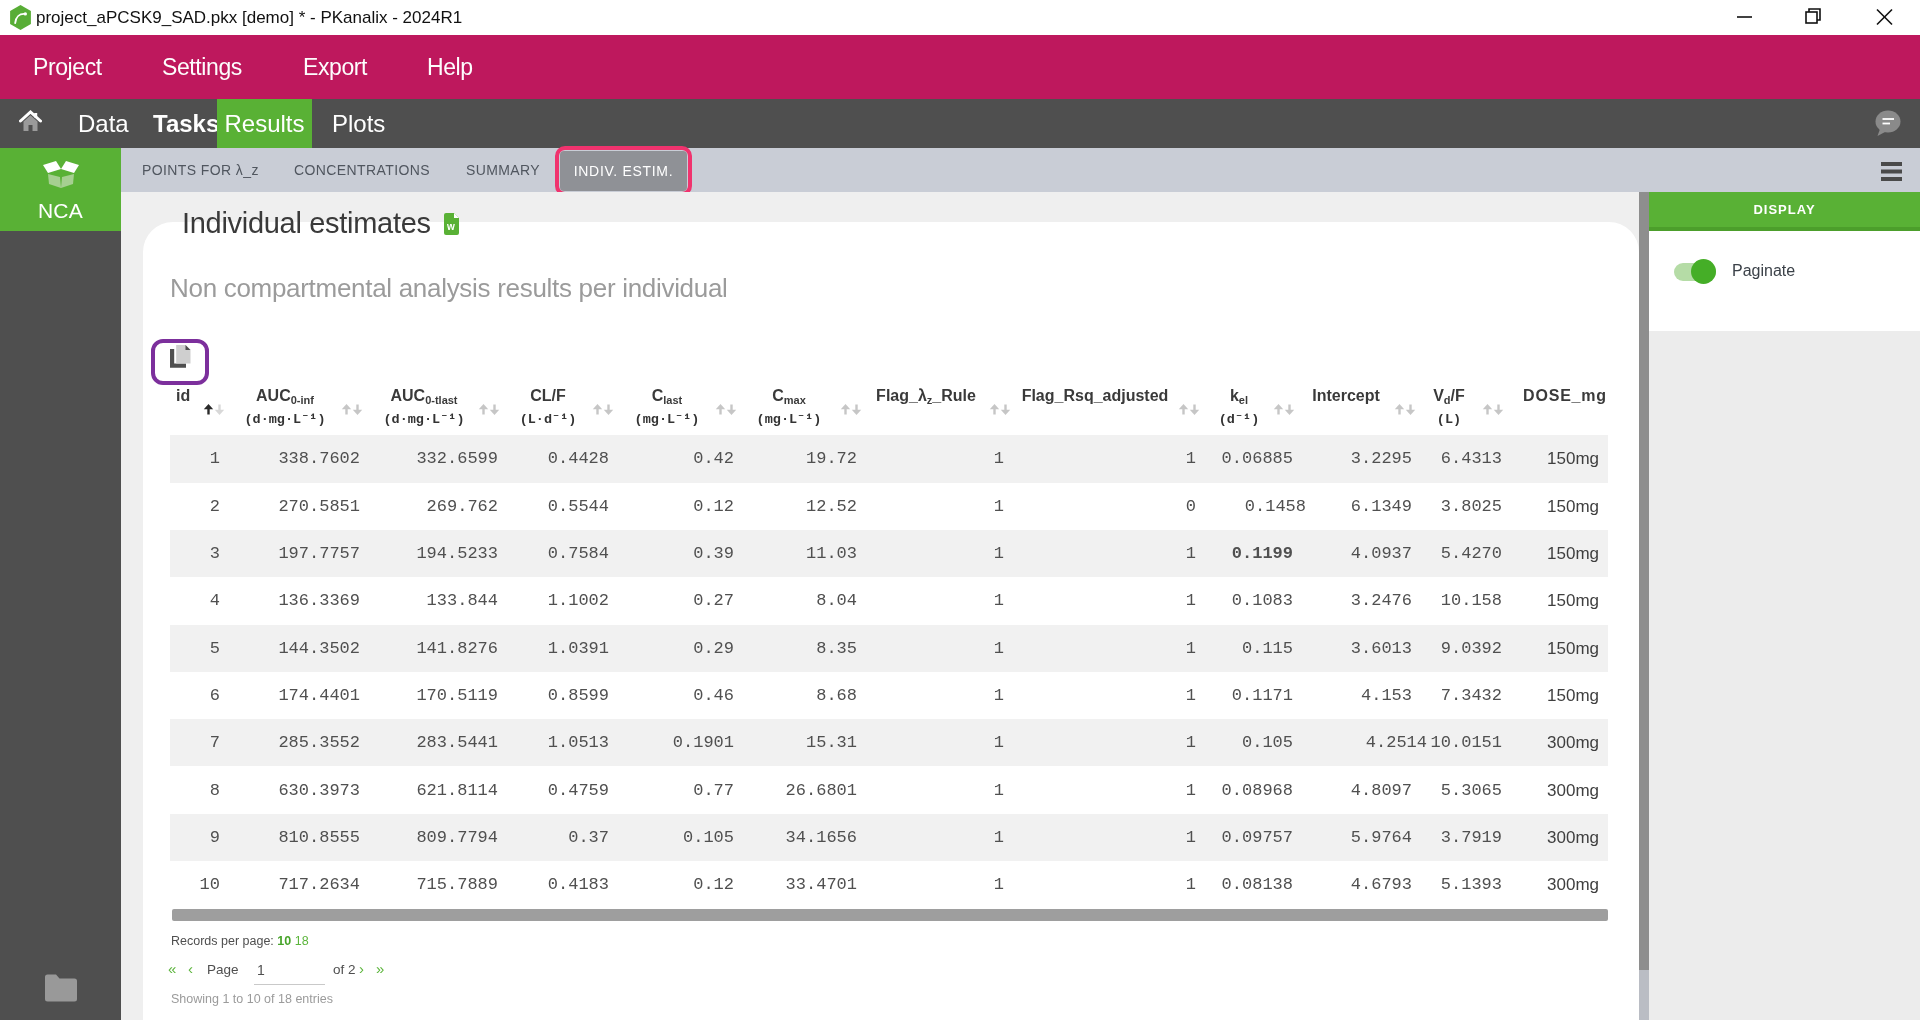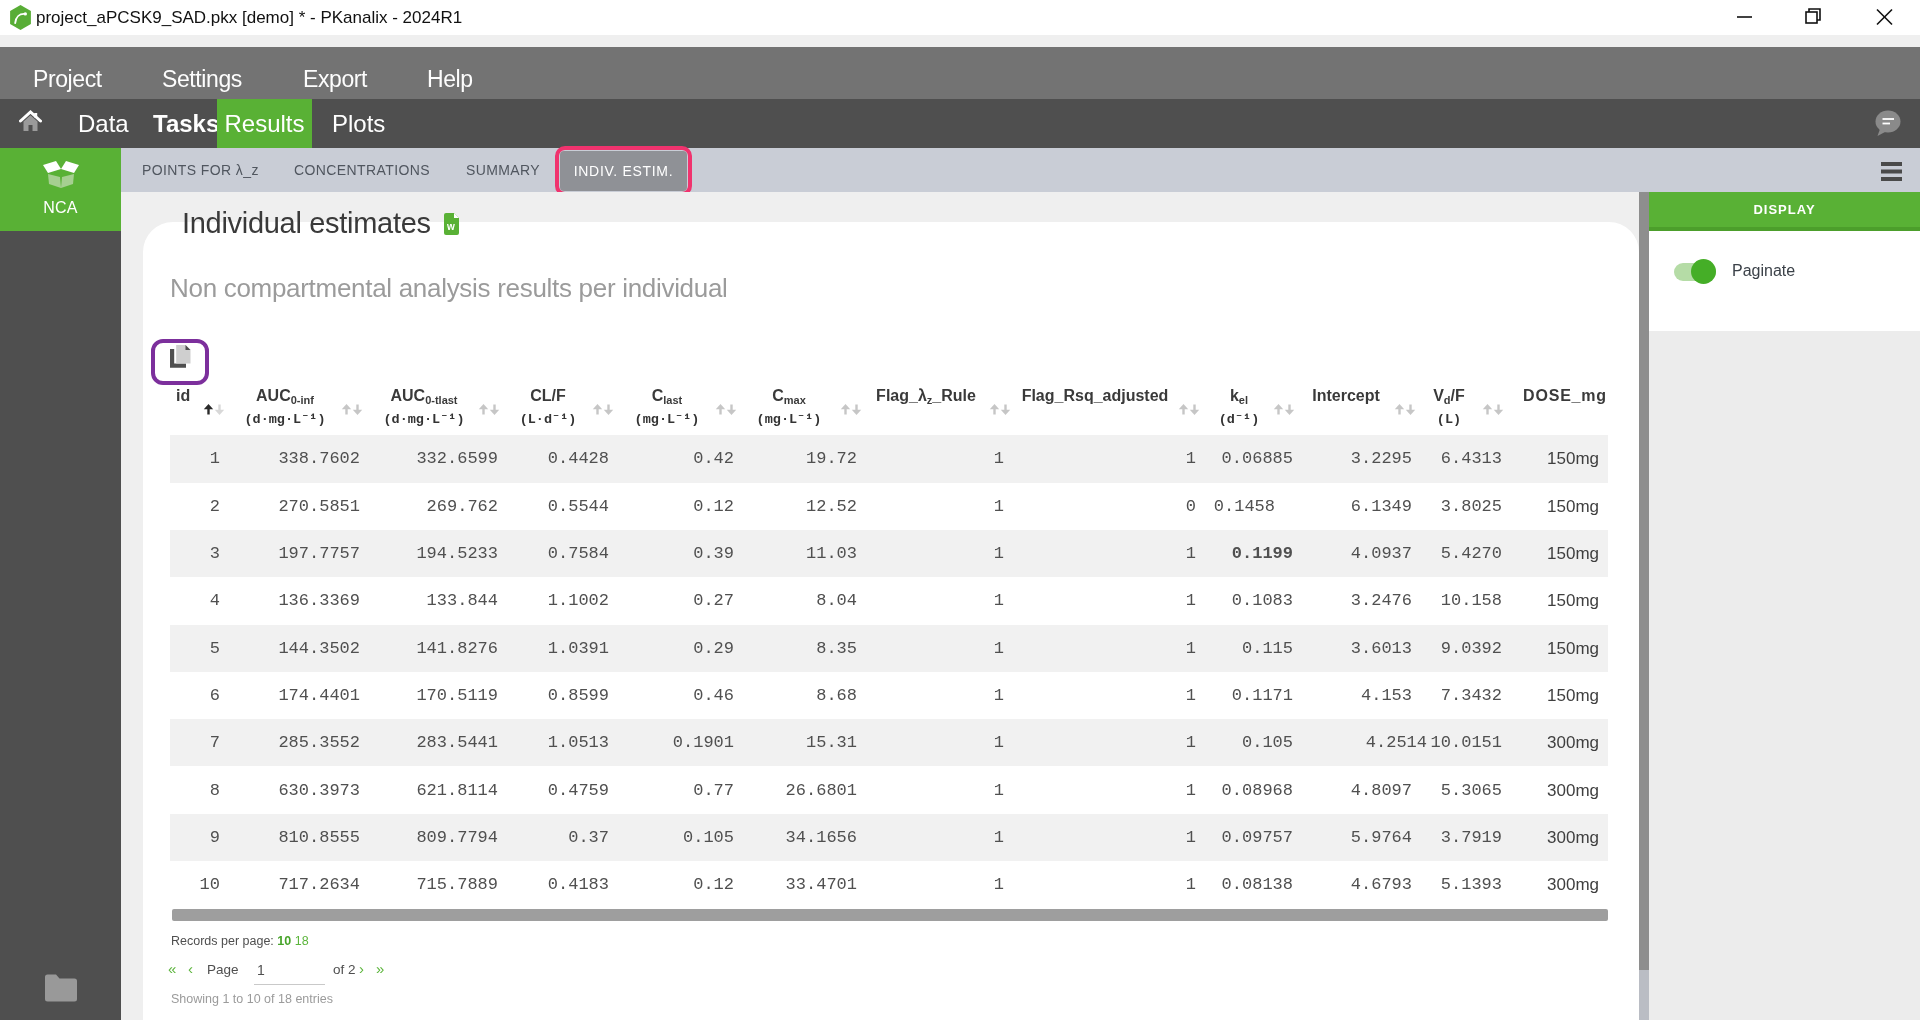--- a/index.html
+++ b/index.html
@@ -1,21 +1,21 @@
 <!DOCTYPE html>
 <html><head>
 <meta charset="utf-8">
 <style>
 * { margin:0; padding:0; box-sizing:border-box; }
 html,body { width:1920px; height:1020px; overflow:hidden; font-family:"Liberation Sans", sans-serif; background:#efefef; }
 .abs { position:absolute; }
 
 #titlebar { position:absolute; left:0; top:0; width:1920px; height:35px; background:#ffffff; }
 #titletext { position:absolute; left:36px; top:8px; font-size:17px; color:#111; }
-#menubar { position:absolute; left:0; top:35px; width:1920px; height:64px; background:#737373;margin-top:12px; }
+#menubar { position:absolute; left:0; top:35px; width:1920px; height:64px; background:#be185d; }
 .menuitem { position:absolute; top:0; height:64px; line-height:64px; color:#fdfdfd; font-size:23px; letter-spacing:-0.4px; }
 #tabbar { position:absolute; left:0; top:99px; width:1920px; height:49px; background:#4f4f4f; }
 .tabitem { position:absolute; top:0; height:49px; line-height:49px; color:#fff; font-size:24px; }
 #resultstab { position:absolute; left:217px; top:0; width:95px; height:49px; background:#59b135; text-align:center; }
 
 #sidebar { position:absolute; left:0; top:148px; width:121px; height:872px; background:#4f4f4f; }
 #ncablock { position:absolute; left:0; top:0; width:121px; height:83px; background:#59b135; }
 
 #subtabbar { position:absolute; left:121px; top:148px; width:1799px; height:44px; background:#c9cdd6; }
 .subtab { position:absolute; top:0; height:44px; line-height:44px; color:#50565f; font-size:14px; letter-spacing:0.4px; }
@@ -84,21 +84,21 @@
   </svg>
 </div>
 <div id="sidebar">
   <div id="ncablock">
     <svg class="abs" style="left:43px; top:13px;" width="36" height="27" viewBox="0 0 36 27">
       <polygon points="5,13 17,16 18,27 6,23" fill="#a6cf91"></polygon>
       <polygon points="31,13 19,16 18,27 30,23" fill="#a6cf91"></polygon>
       <polygon points="5,12 0,4 13,0 18,8" fill="#ffffff"></polygon>
       <polygon points="31,12 36,4 23,0 18,8" fill="#ffffff"></polygon>
     </svg>
-    <div class="abs" style="left:0; top:51px; width:121px; text-align:center; color:#fff; font-size:16px; letter-spacing:0.3px;">NCA</div>
+    <div class="abs" style="left:0; top:51px; width:121px; text-align:center; color:#fff; font-size:21px; letter-spacing:0.3px;">NCA</div>
   </div>
   <svg class="abs" style="left:43px; top:825px;" width="36" height="30" viewBox="0 0 36 30">
     <path d="M2 4 Q2 1.5 4.5 1.5 L13 1.5 L16.5 5.5 L31.5 5.5 Q34 5.5 34 8 L34 26 Q34 28.5 31.5 28.5 L4.5 28.5 Q2 28.5 2 26 Z" fill="#999999"></path>
   </svg>
 </div>
 <div id="subtabbar">
   <div class="subtab" style="left:21px;">POINTS FOR λ_z</div>
   <div class="subtab" style="left:173px;">CONCENTRATIONS</div>
   <div class="subtab" style="left:345px;">SUMMARY</div>
   <div id="activesub">INDIV. ESTIM.</div>
@@ -240,21 +240,21 @@
     </div>
 <div class="hrow" style="top:482.7px; ">
       <span class="c" style="right:1388px;">2</span>
       <span class="c" style="right:1248px;">270.5851</span>
       <span class="c" style="right:1110px;">269.762</span>
       <span class="c" style="right:999px;">0.5544</span>
       <span class="c" style="right:874px;">0.12</span>
       <span class="c" style="right:751px;">12.52</span>
       <span class="c" style="right:604px;">1</span>
       <span class="c" style="right:412px;">0</span>
-      <span class="c" style="right:333px;">0.1458</span>
+      <span class="c" style="right:302px;">0.1458</span>
       <span class="c" style="right:196px;">6.1349</span>
       <span class="c" style="right:106px;">3.8025</span>
       <span class="c" style="right:9px; font-family:'Liberation Sans',sans-serif; font-size:17px; color:#3f3f3f;">150mg</span>
     </div>
 <div class="hrow" style="top:530.0px; background:#f1f1f1;">
       <span class="c" style="right:1388px;">3</span>
       <span class="c" style="right:1248px;">197.7757</span>
       <span class="c" style="right:1110px;">194.5233</span>
       <span class="c" style="right:999px;">0.7584</span>
       <span class="c" style="right:874px;">0.39</span>

